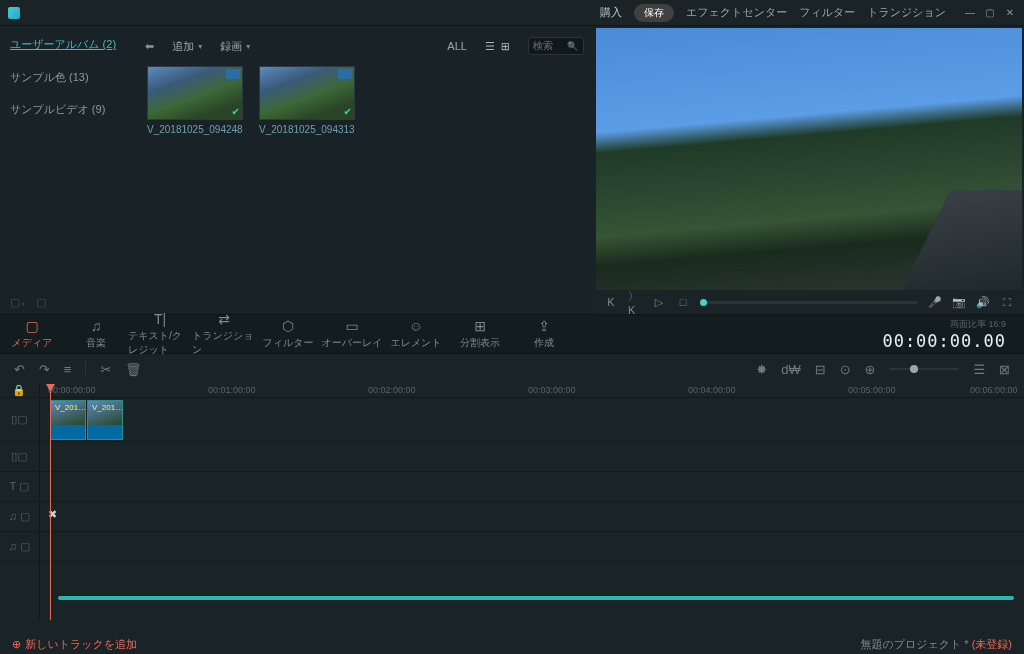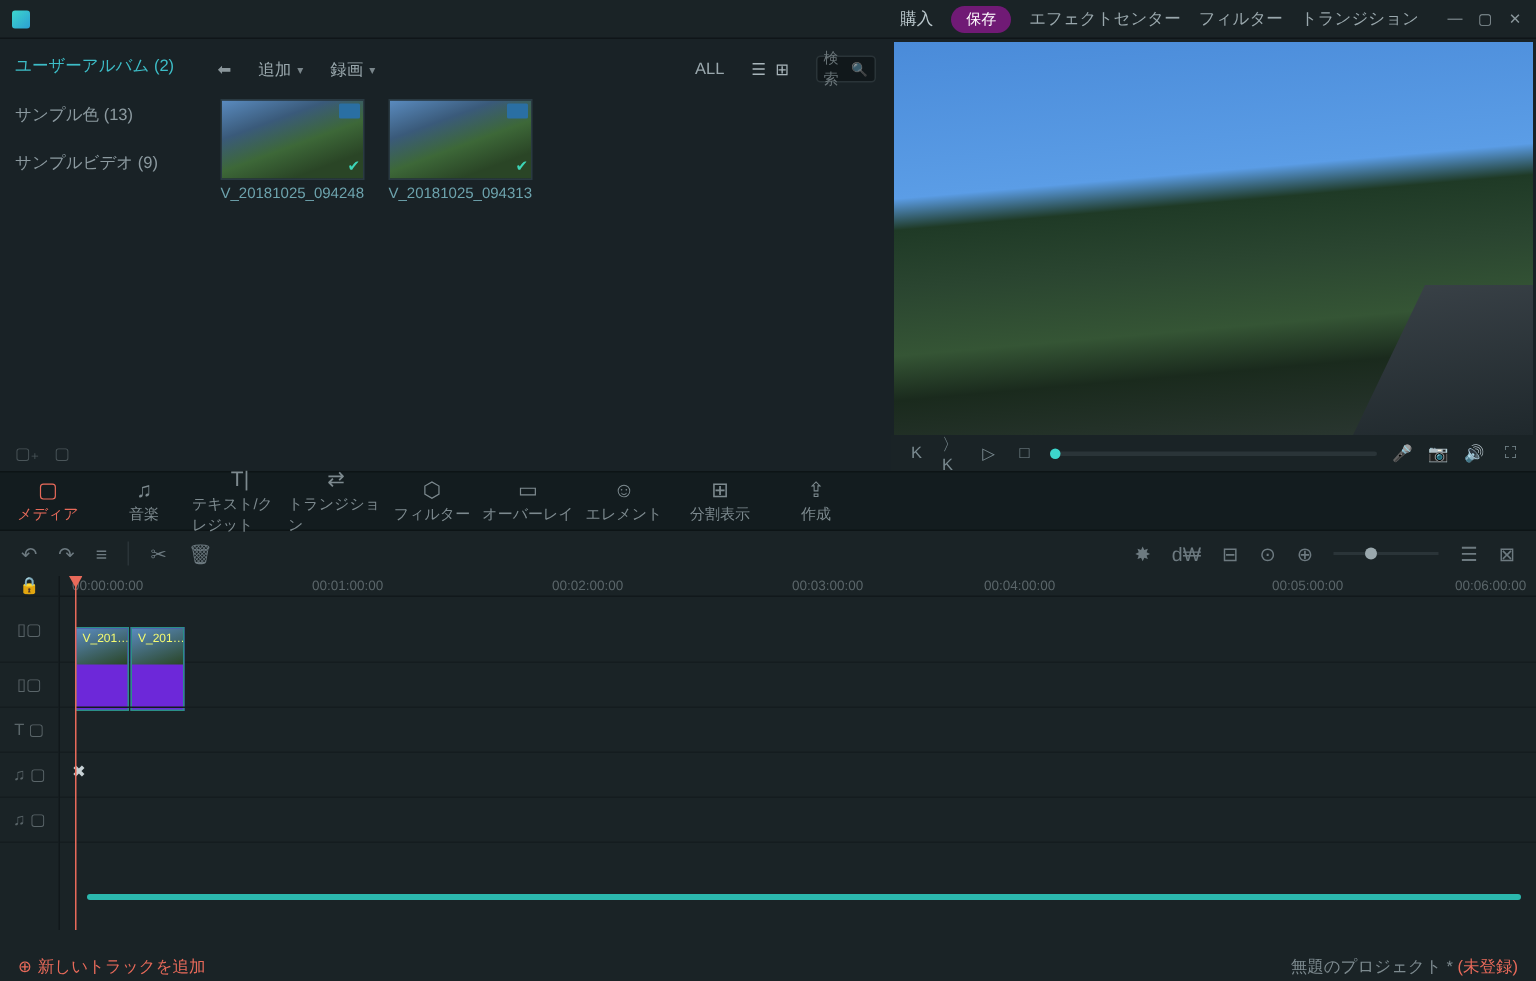--- a/index.html
+++ b/index.html
@@ -4,35 +4,35 @@
 <style>
 *{margin:0;padding:0;box-sizing:border-box;font-family:"Meiryo","Segoe UI",sans-serif}
 body{background:#1a2326;color:#9aa8ad;font-size:11px;width:1024px;height:654px;overflow:hidden;position:relative}
 .titlebar{height:26px;background:#1a2326;display:flex;align-items:center;padding:0 8px;border-bottom:1px solid #0f1518}
 .logo{width:12px;height:12px;margin-right:10px;background:linear-gradient(135deg,#3dd6cc,#2b9fd4);border-radius:2px}
 .menu{display:flex;gap:14px}
 .menu span{cursor:pointer;font-size:11px}
 .menu .reg{color:#e86a5a}
 .titlebar .right{margin-left:auto;display:flex;align-items:center;gap:12px}
 .badge-buy{color:#bcc9ce}
-.badge-save{background:#701a75;color:#fff;padding:2px 10px;border-radius:10px;font-size:10px}
+.badge-save{background:#404040;color:#fff;padding:2px 10px;border-radius:10px;font-size:10px}
 .winbtns{display:flex;gap:8px;margin-left:6px}
 .winbtn{width:12px;height:12px;display:flex;align-items:center;justify-content:center;color:#8a969b;cursor:pointer;font-size:10px}
 .upper{height:288px;display:flex;background:#192226}
 .left-panel{width:145px;padding:8px 10px}
-.album-link{color:#3dbdc7;font-size:11px;line-height:20px}
+.album-link{color:#3dbdc7;text-decoration:underline;font-size:11px;line-height:20px}
 .album-item{font-size:11px;line-height:18px;color:#8c9aa0;margin-top:14px}
 .media-browser{flex:1;display:flex;flex-direction:column;padding:6px 10px 6px 0}
 .mb-toolbar{display:flex;align-items:center;height:28px;gap:18px}
 .mb-toolbar .imp{color:#8a969b;cursor:pointer}
 .dd{display:inline-flex;align-items:center;gap:4px;cursor:pointer}
 .dd:after{content:"▾";font-size:8px;color:#7a868b}
 .mb-toolbar .spacer{flex:1}
 .view-toggle{display:flex;gap:6px;color:#a8b5ba}
-.search{width:40px;height:18px;background:#11181b;border:1px solid #2a3438;border-radius:3px;display:flex;align-items:center;padding:0 4px;color:#6a7579;font-size:10px}
+.search{width:56px;height:18px;background:#11181b;border:1px solid #2a3438;border-radius:3px;display:flex;align-items:center;padding:0 4px;color:#6a7579;font-size:10px}
 .search:after{content:"🔍";font-size:9px;margin-left:auto;opacity:.6}
 .thumbs{display:flex;gap:16px;padding:6px 2px;flex-wrap:wrap}
 .thumb{width:96px}
 .thumb-img{width:96px;height:54px;background:linear-gradient(160deg,#5a8bbf 0%,#3a5a7a 30%,#3d6838 55%,#2a4526 80%);border:1px solid #2a3a42;position:relative;cursor:pointer}
 .thumb-img .cam{position:absolute;top:2px;right:2px;width:14px;height:10px;background:#2a6fa3;border-radius:1px}
 .thumb-img .chk{position:absolute;bottom:2px;right:2px;color:#3dd6b8;font-size:10px}
 .thumb-label{font-size:10px;color:#6da3ad;margin-top:4px}
 .left-bottom{position:absolute;left:10px;top:296px;display:flex;gap:10px;color:#4a5559}
 .preview{width:430px;display:flex;flex-direction:column}
 .preview-viewport{flex:1;background:linear-gradient(175deg,#4a8bd9 0%,#5b9de6 35%,#1f3a26 42%,#2a4530 55%,#355535 70%,#1a2a1d 80%,#2c3833 100%);position:relative;margin:2px 2px 0 2px}
@@ -58,21 +58,21 @@
 .track-heads{width:40px;display:flex;flex-direction:column;border-right:1px solid #11181b}
 .thead{height:30px;display:flex;align-items:center;justify-content:center;color:#5a6569;font-size:11px;border-bottom:1px solid #141c1f}
 .thead.first{height:44px}
 .tracks{flex:1;position:relative;overflow:hidden}
 .ruler{height:14px;position:relative;border-bottom:1px solid #11181b;font-size:9px;color:#5a6569}
 .ruler span{position:absolute;top:1px}
 .playhead{position:absolute;left:10px;top:0;height:100%;width:1px;background:#e86a5a;z-index:5}
 .playhead:before{content:"";position:absolute;top:0;left:-4px;width:9px;height:8px;background:#e86a5a;clip-path:polygon(0 0,100% 0,50% 100%)}
 .track{height:30px;border-bottom:1px solid #141c1f;position:relative}
 .track.first{height:44px}
-.clip{position:absolute;top:20px;height:56px;background:#6d28d9;border:1px solid #2a8f87;overflow:hidden}
+.clip{position:absolute;top:2px;height:40px;background:#0369a1;border:1px solid #2a8f87;overflow:hidden}
 .clip .cimg{height:24px;background:linear-gradient(160deg,#5a8bbf,#2a4526)}
 .clip .clabel{font-size:8px;color:#f5fb70;padding:0 2px;white-space:nowrap;position:absolute;top:2px;left:2px}
 .xmark{position:absolute;left:8px;top:6px;color:#c8d2d6;font-size:11px}
 .hscroll{position:absolute;bottom:20px;left:58px;right:10px;height:4px;background:#2bb8ae;border-radius:2px}
 .footer{position:absolute;bottom:0;left:0;right:0;height:20px;display:flex;align-items:center;padding:0 12px;background:#1a2326;font-size:11px}
 .footer .add{color:#e86a5a;cursor:pointer;display:flex;align-items:center;gap:4px}
 .footer .right{margin-left:auto;color:#7d8a8f}
 .footer .unreg{color:#e86a5a}
 </style>
 </head>
@@ -185,20 +185,24 @@
       <div>エレメント</div>
     </div>
   <div class="tab">
       <div class="ico">⊞</div>
       <div>分割表示</div>
     </div>
   <div class="tab">
       <div class="ico">⇪</div>
       <div>作成</div>
     </div>
+  <div class="right-info">
+    <div class="ratio">画面比率  16:9</div>
+    <div class="tc">00:00:00.00</div>
+  </div>
 </div>
 
 <div class="tl-toolbar">
   <span class="ico">↶</span>
   <span class="ico">↷</span>
   <span class="ico">≡</span>
   <span class="sep"></span>
   <span class="ico">✂</span>
   <span class="ico">🗑</span>
   <span class="spacer"></span>
@@ -222,21 +226,21 @@
     <div class="thead">T ▢</div>
     <div class="thead">♫ ▢</div>
     <div class="thead">♫ ▢</div>
   </div>
   <div class="tracks">
     <div class="ruler">
       <span style="left:8px">00:00:00:00</span>
       <span style="left:168px">00:01:00:00</span>
       <span style="left:328px">00:02:00:00</span>
       <span style="left:488px">00:03:00:00</span>
-      <span style="left:616px">00:04:00:00</span>
+      <span style="left:648px">00:04:00:00</span>
       <span style="left:808px">00:05:00:00</span>
       <span style="left:930px">00:06:00:00</span>
     </div>
     <div class="playhead"></div>
     <div class="track first">
       <div class="clip" style="left:10px;width:36px">
           <div class="clabel">V_201…</div>
           <div class="cimg"></div>
         </div>
       <div class="clip" style="left:47px;width:36px">

